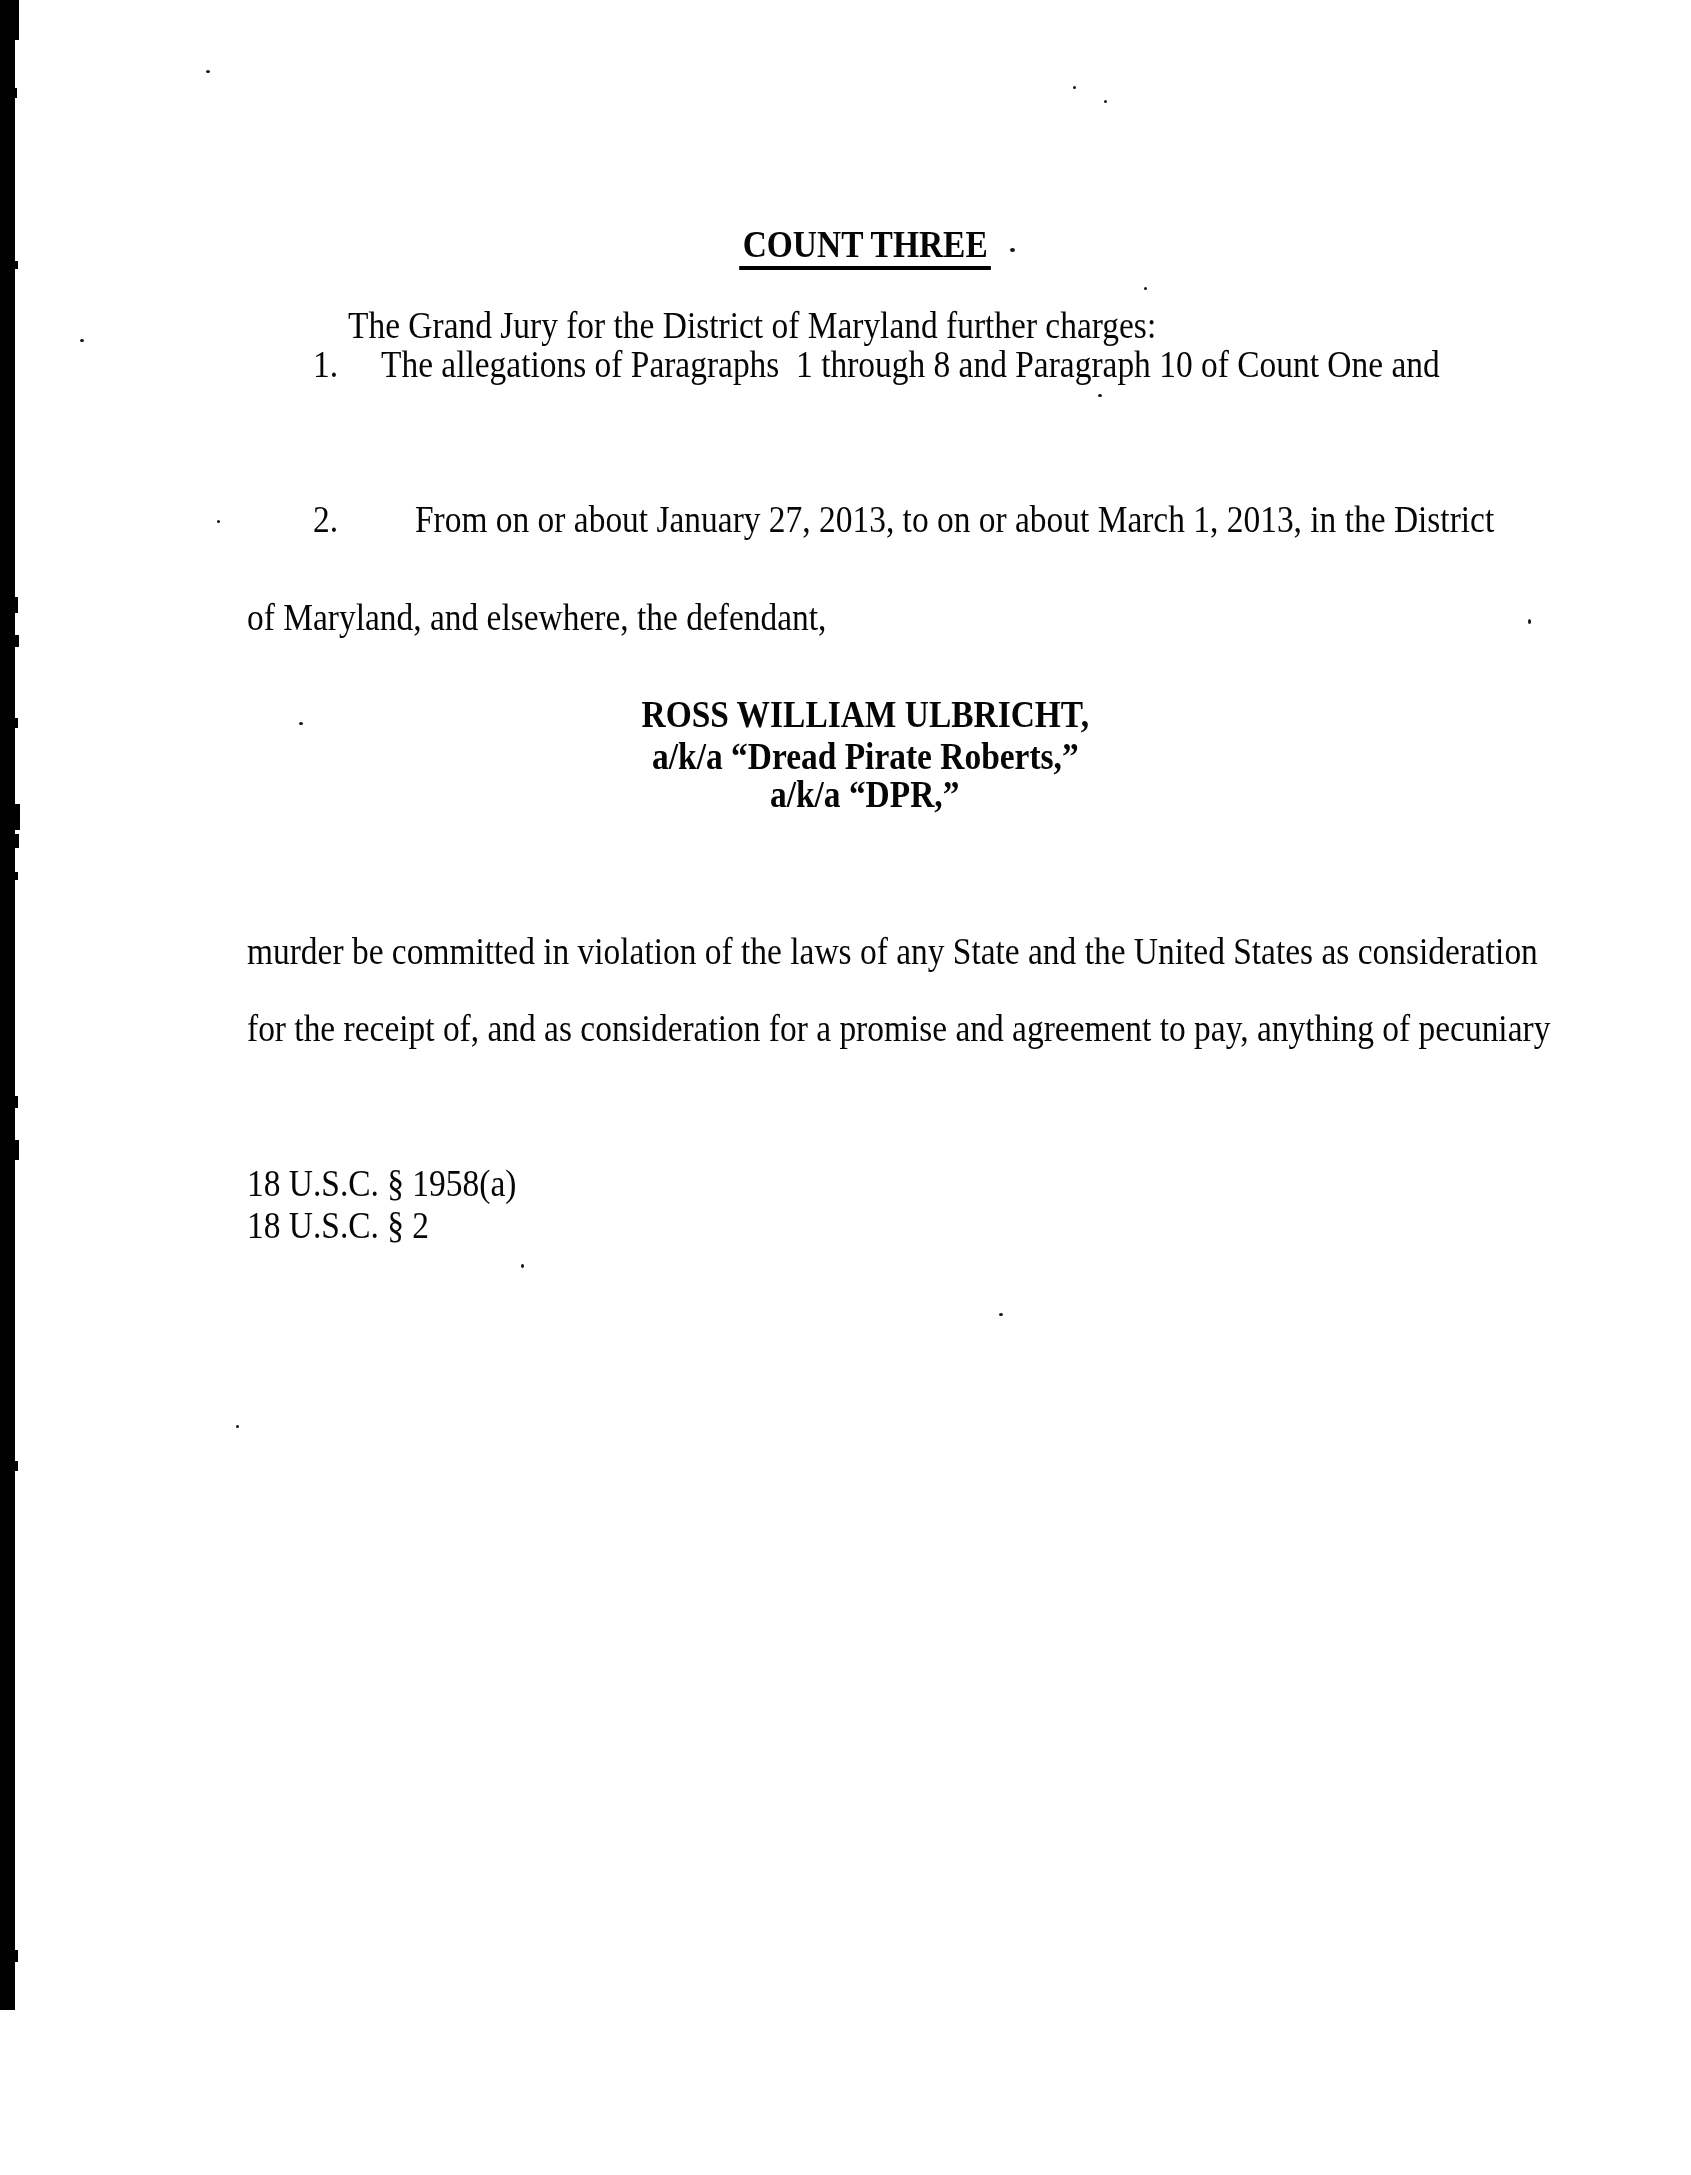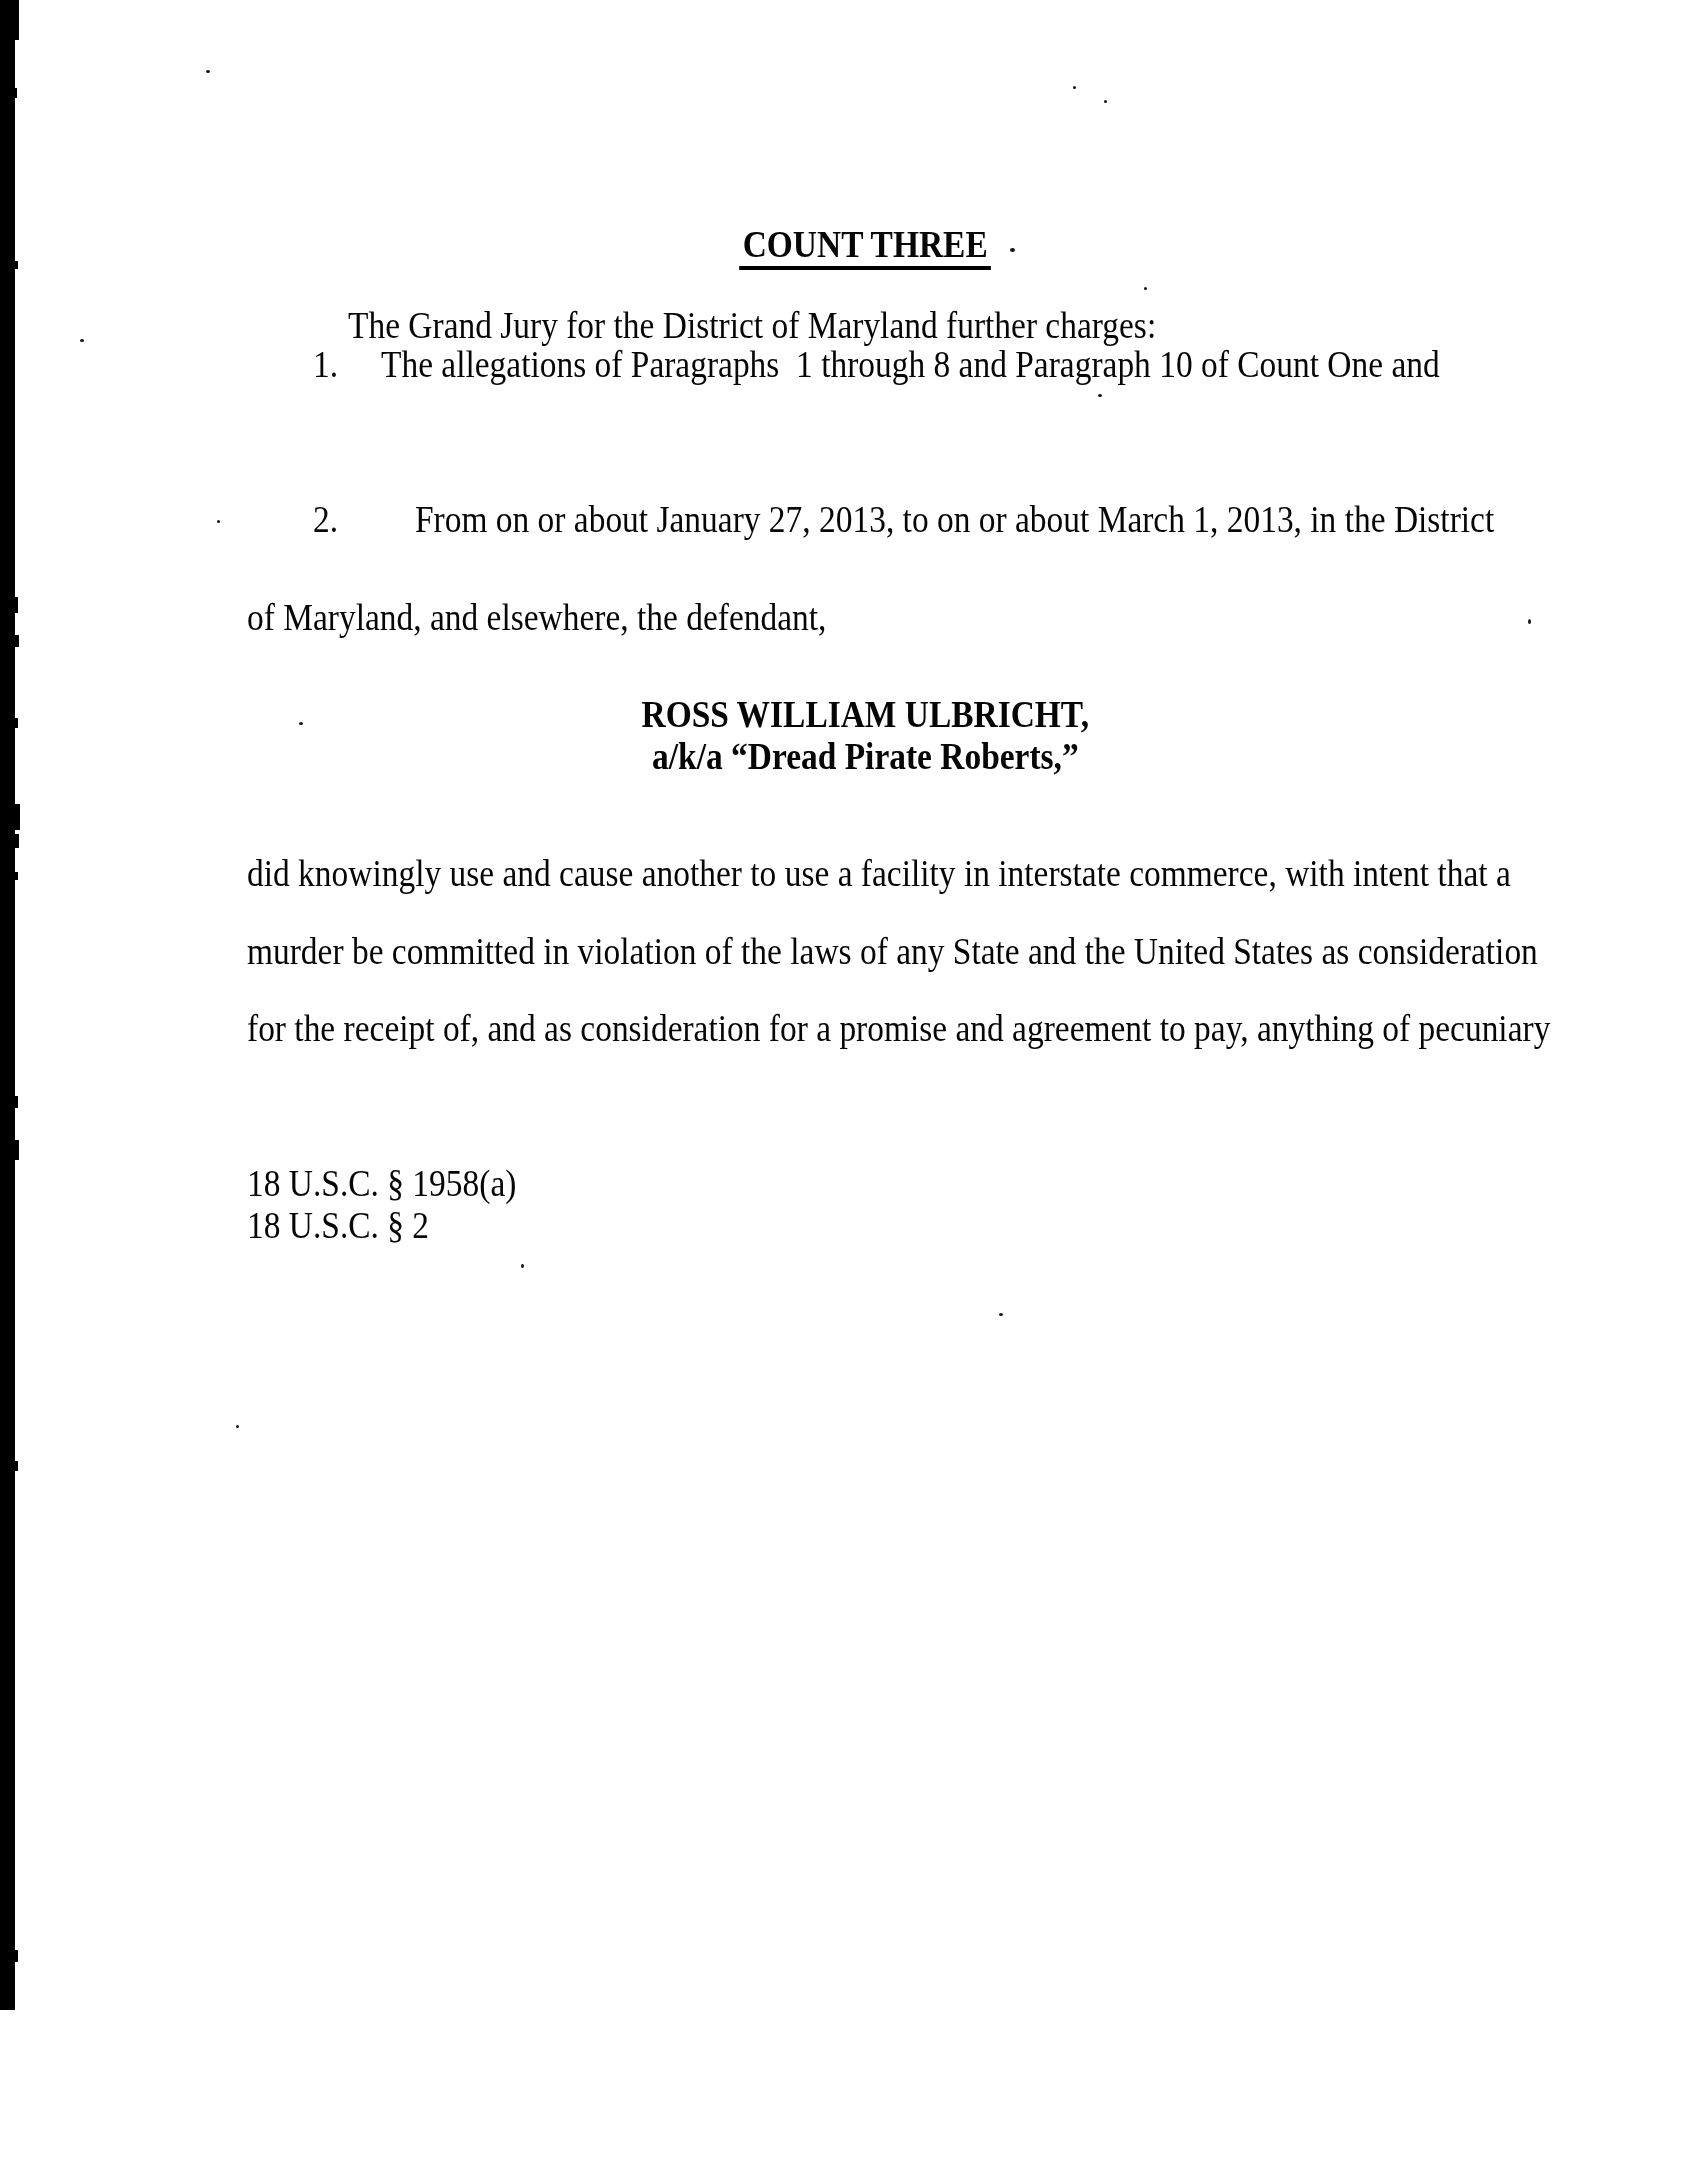--- a/index.html
+++ b/index.html
@@ -90,24 +90,24 @@
   <div class="line" style="top:560px;left:209px">
     <span class="sx">of Maryland, and elsewhere, the defendant,</span>
   </div>
 
   <div class="line center bold" style="top:657px">
     <span class="sx">ROSS WILLIAM ULBRICHT,</span>
   </div>
   <div class="line center bold" style="top:699px">
     <span class="sx">a/k/a “Dread Pirate Roberts,”</span>
   </div>
+  <div class="line center bold" style="top:737px">
+    <span class="sx">a/k/a “DPR,”</span>
+  </div>
 
-  <div class="line" style="top:816px;left:209px">
-    <span class="sx">did knowingly use and cause another to use a facility in interstate commerce, with intent that a</span>
-  </div>
   <div class="line" style="top:894px;left:209px">
     <span class="sx">murder be committed in violation of the laws of any State and the United States as consideration</span>
   </div>
   <div class="line" style="top:971px;left:209px">
     <span class="sx">for the receipt of, and as consideration for a promise and agreement to pay, anything of pecuniary</span>
   </div>
 
   <div class="line" style="top:1126px;left:209px">
     <span class="sx">18 U.S.C. § 1958(a)</span>
   </div>

